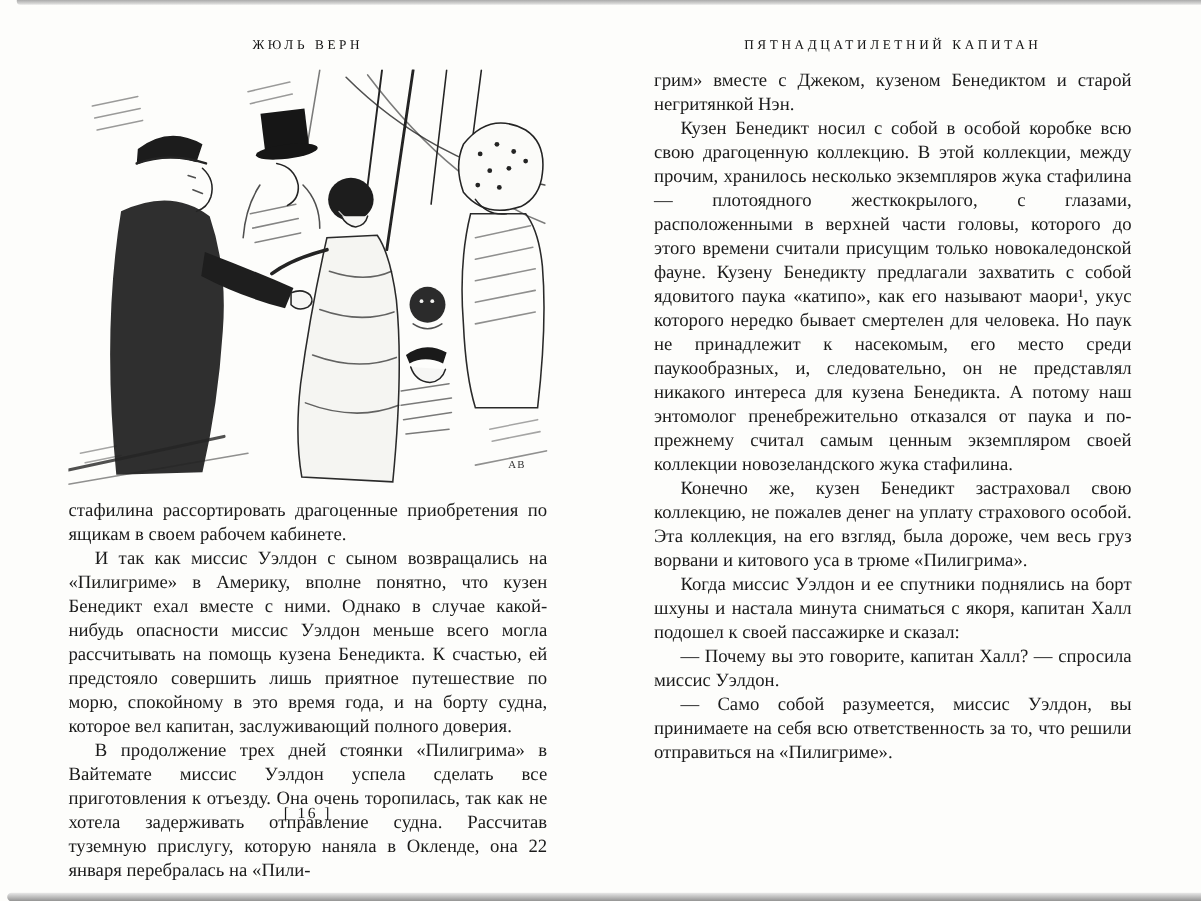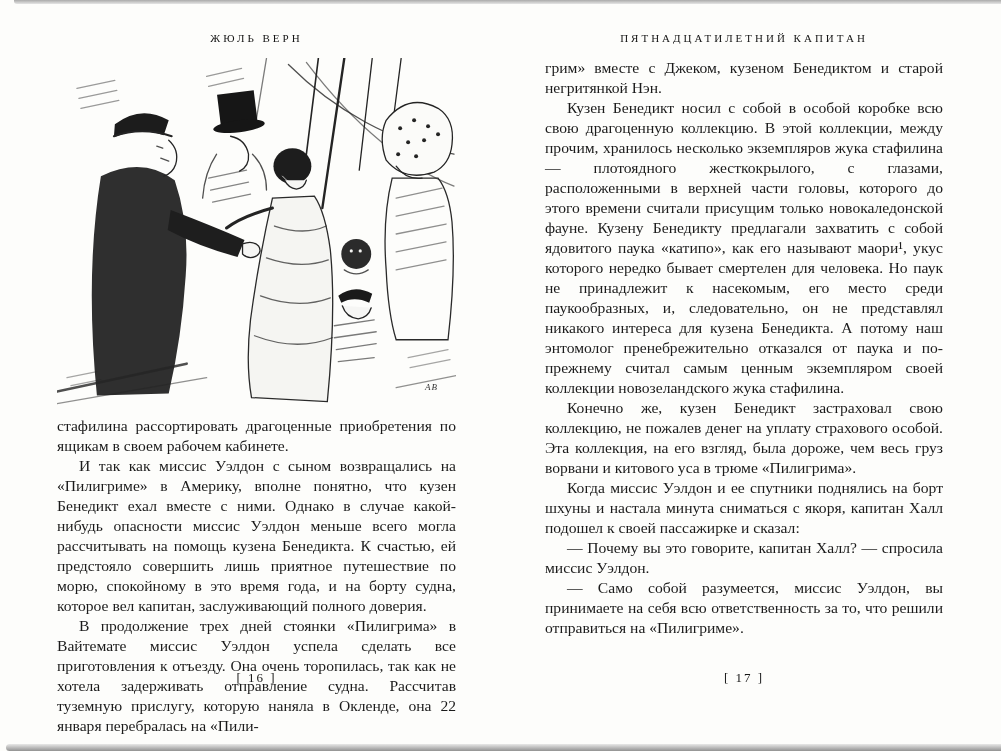--- a/index.html
+++ b/index.html
@@ -35,21 +35,20 @@
     color:#141414;
   }
   figure.illustration{
     margin:6px 0 10px 0;position:relative;
     width:399px;height:348px;
   }
   figure.illustration svg{display:block;width:100%;height:100%;}
   .illu-signature{
     position:absolute;right:18px;bottom:14px;
     font-size:9px;letter-spacing:1px;color:#333;
-    font-style:italic;
     text-align:right;
   }
   .body-text p{
     margin:0;
     font-size:15.6px;line-height:20px;
     text-align:justify;
     text-justify:inter-word;
   }
   .body-text p.indent{text-indent:22px;}
   .pagenum{
@@ -182,15 +181,14 @@
 
     <div class="body-text">
       <p>грим» вместе с Джеком, кузеном Бенедиктом и старой негритянкой Нэн.</p>
       <p class="indent">Кузен Бенедикт носил с собой в особой коробке всю свою драгоценную коллекцию. В этой коллекции, между прочим, хранилось несколько экземпляров жука стафилина — плотоядного жесткокрылого, с глазами, расположенными в верхней части головы, которого до этого времени считали присущим только новокаледонской фауне. Кузену Бенедикту предлагали захватить с собой ядовитого паука «катипо», как его называют маори¹, укус которого нередко бывает смертелен для человека. Но паук не принадлежит к насекомым, его место среди паукообразных, и, следовательно, он не представлял никакого интереса для кузена Бенедикта. А потому наш энтомолог пренебрежительно отказался от паука и по-прежнему считал самым ценным экземпляром своей коллекции новозеландского жука стафилина.</p>
       <p class="indent">Конечно же, кузен Бенедикт застраховал свою коллекцию, не пожалев денег на уплату страхового особой. Эта коллекция, на его взгляд, была дороже, чем весь груз ворвани и китового уса в трюме «Пилигрима».</p>
       <p class="indent">Когда миссис Уэлдон и ее спутники поднялись на борт шхуны и настала минута сниматься с якоря, капитан Халл подошел к своей пассажирке и сказал:</p>
       <p class="indent">— Почему вы это говорите, капитан Халл? — спросила миссис Уэлдон.</p>
       <p class="indent">— Само собой разумеется, миссис Уэлдон, вы принимаете на себя всю ответственность за то, что решили отправиться на «Пилигриме».</p>
     </div>
 
-    <div class="pagenum">[ 17 ]</div>
   </div>
 </div>
 
 </body></html>

